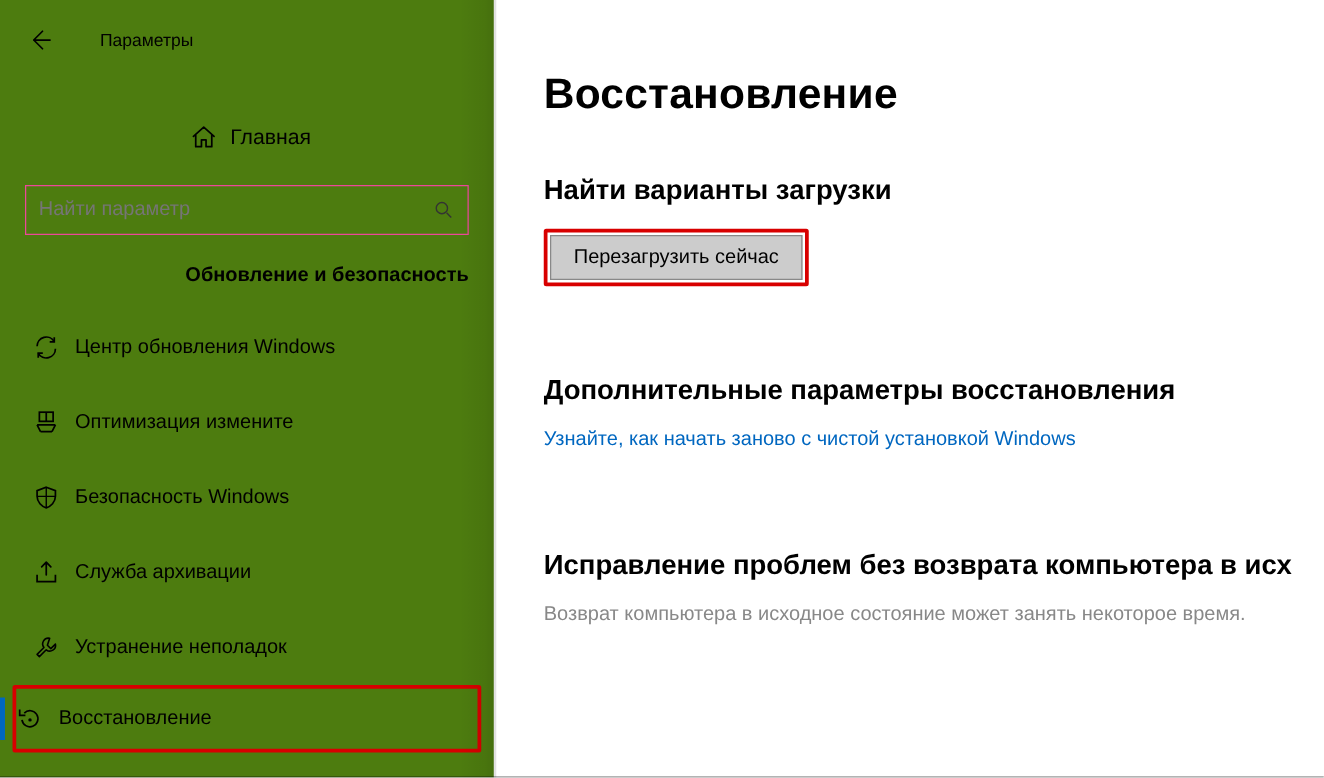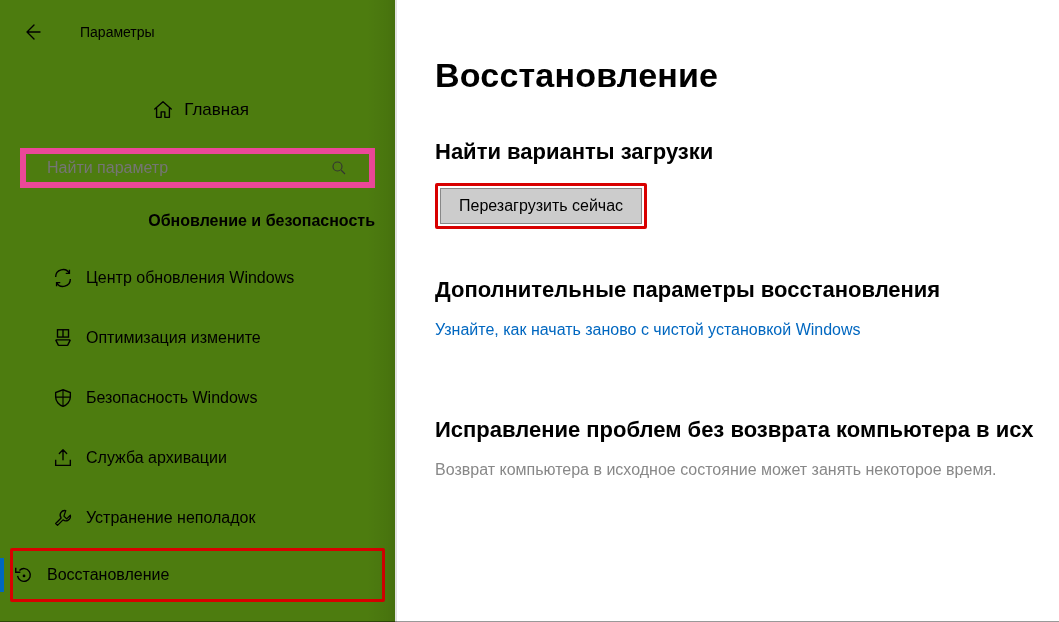--- a/index.html
+++ b/index.html
@@ -49,25 +49,25 @@
     font-size:17px;
     justify-content:center;
   }
   .sidebar-item .icon {
     width: 32px;
     display:flex;
     align-items:center;
     justify-content:flex-start;
   }
   .search-box {
-    border:6px solid #ec4899;
+    border:1px solid #ec4899;
     height:40px;
     display:flex;
     align-items:center;
-    padding:0 21px;
+    padding:0 10px;
     margin:8px 0 24px 0;
     cursor:text;
     color:#555;
     font-size:16px;
   }
   .search-box input {
     border:none;
     outline:none;
     flex:1;
     font-size:16px;
@@ -116,21 +116,20 @@
   .sidebar-shadow {
     position:absolute;
     top:0; right:-2px; bottom:0;
     width:30px;
     pointer-events:none;
     background: linear-gradient(90deg, rgba(0,0,0,0) 0%, rgba(0,0,0,0.06) 70%, rgba(0,0,0,0.12) 100%);
   }
   .nav-wrap {
     margin-left:-20px;
     margin-right:-20px;
-    padding-left:26px;
   }
   .nav-wrap .nav-item, .nav-wrap .sidebar-item {
     padding-left:26px;
   }
   .content {
     flex:1;
     padding: 56px 0 0 40px;
     overflow:hidden;
   }
   .page-title {
@@ -157,21 +156,21 @@
     padding:8px 18px;
     font-size:16px;
     cursor:pointer;
     font-family:inherit;
   }
   .btn-highlight {
     display:inline-block;
     padding:2px;
     border:3px solid #d80000;
     border-radius:2px;
-    margin-bottom:22px;
+    margin-bottom:44px;
   }
   .link {
     color:#0067c0;
     font-size:16px;
     cursor:pointer;
     margin-bottom:48px;
     display:inline-block;
   }
   .faded-text {
     color:#888;

